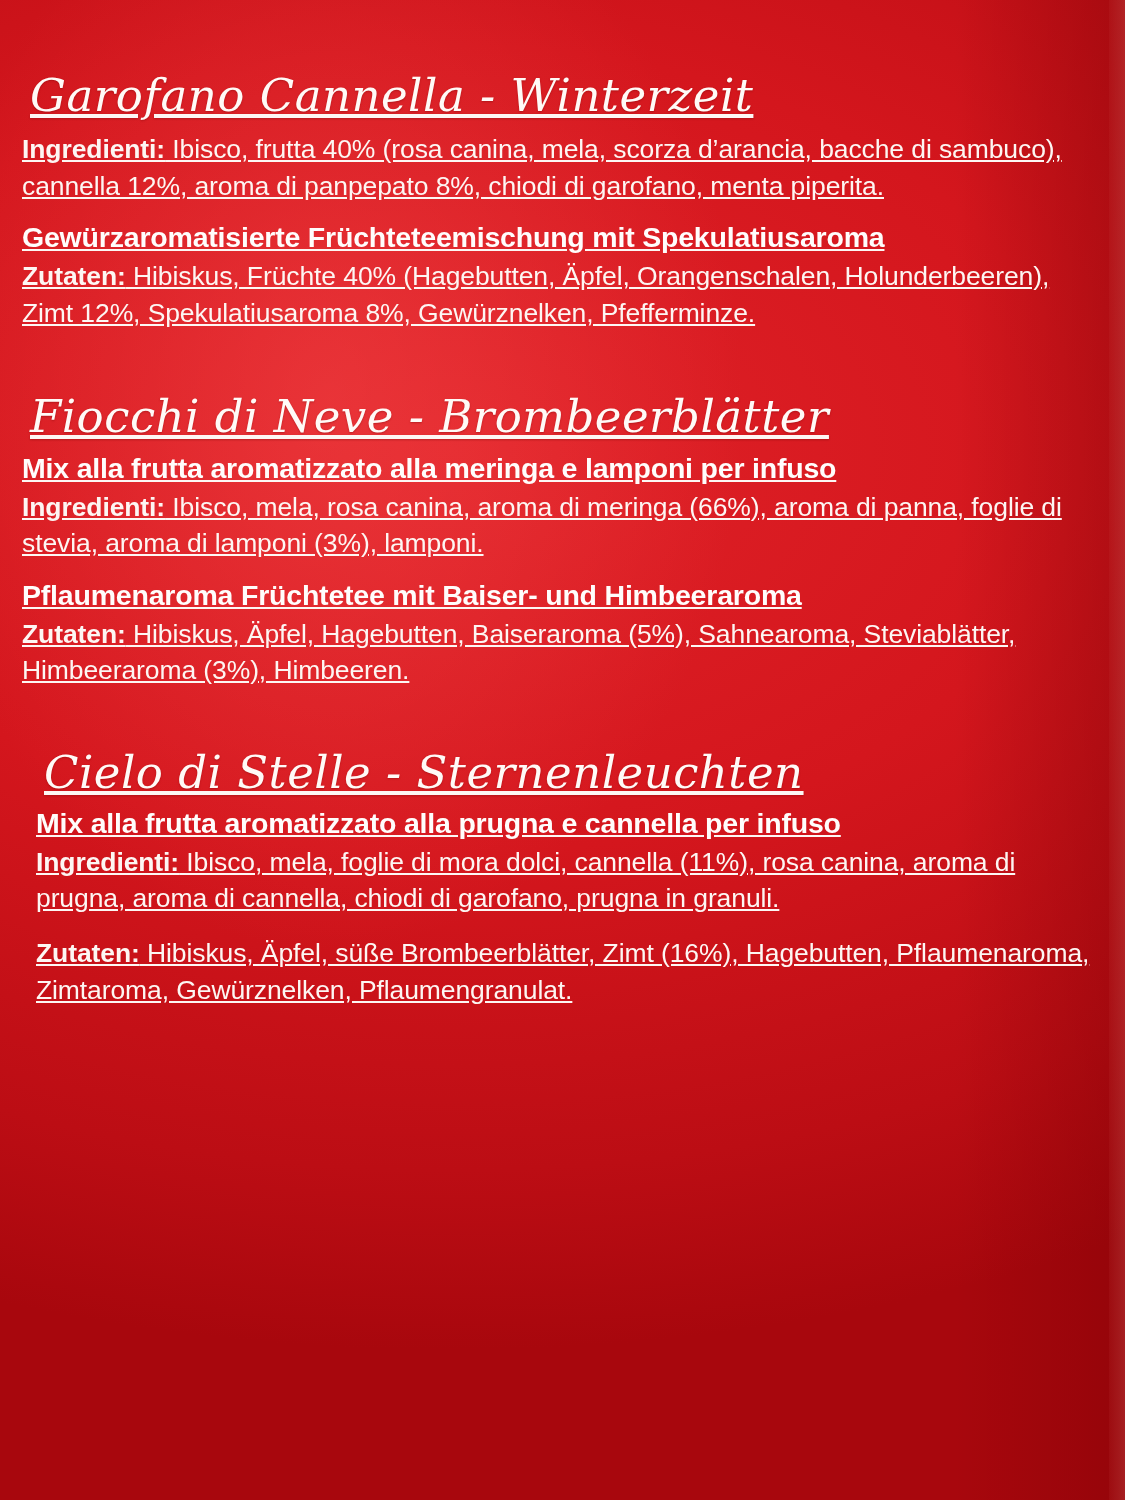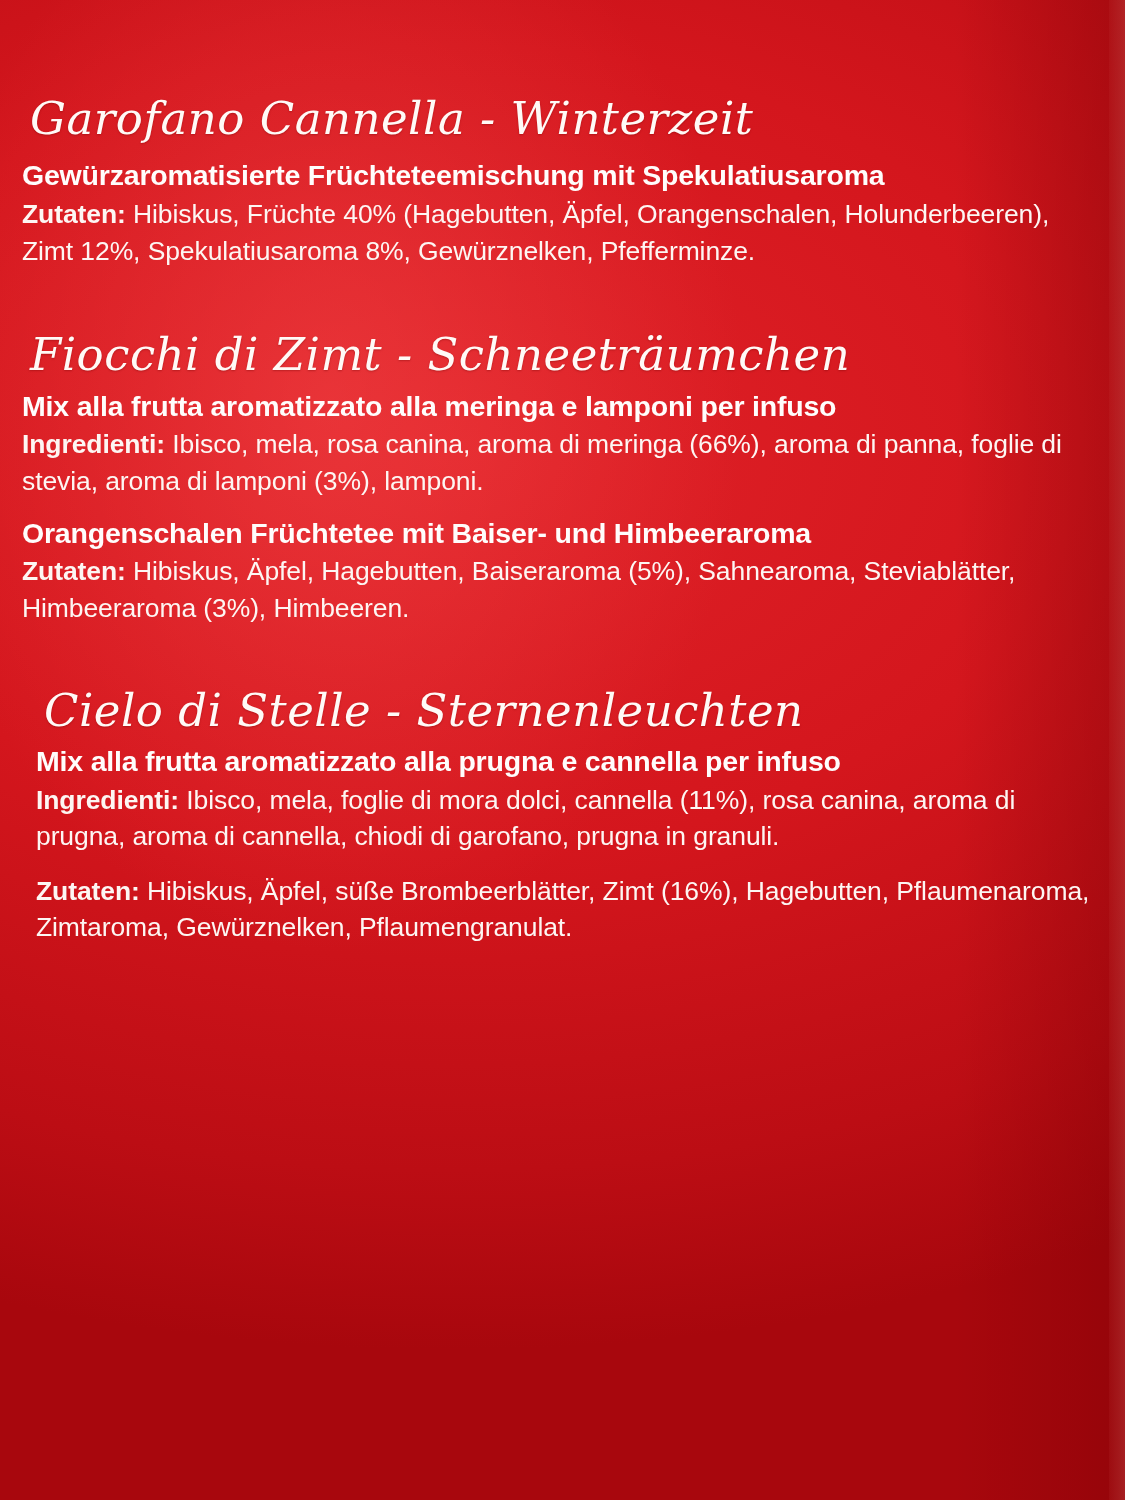--- a/index.html
+++ b/index.html
@@ -55,23 +55,24 @@
     right: 0;
     width: 16px;
     height: 100%;
     background: linear-gradient(to right, rgba(255,120,110,0.10), rgba(255,150,140,0.30));
     pointer-events: none;
   }
 
   #content {
     position: relative;
     z-index: 3;
-    padding: 95px 34px 24px 22px;
+    padding: 72px 34px 24px 22px;
     box-sizing: border-box;
     color: #fdf7f4;
+    text-decoration: underline;
   }
 
   .blend {
     margin-bottom: 58px;
   }
   .blend:last-child {
     margin-bottom: 0;
     margin-left: 14px;
   }
 
@@ -130,38 +131,39 @@
 
 <div id="panel">
   <div class="edge-strip"></div>
 
   <div id="content">
 
     <section class="blend blend-1">
       <h2 class="blend-title">Garofano Cannella - Winterzeit</h2>
 
       <div class="lang-block it">
+        <p class="ingredients"><span class="label">Ingredienti:</span><span> Ibisco, frutta 40% (rosa canina, mela, scorza d’arancia, bacche di sambuco), cannella 12%, aroma di panpepato 8%, chiodi di garofano, menta piperita.</span></p>
       </div>
 
       <div class="lang-block de">
         <p class="subtitle">Gewürzaromatisierte Früchteteemischung mit Spekulatiusaroma</p>
         <p class="ingredients"><span class="label">Zutaten:</span><span> Hibiskus, Früchte 40% (Hagebutten, Äpfel, Orangenschalen, Holunderbeeren), Zimt 12%, Spekulatiusaroma 8%, Gewürznelken, Pfefferminze.</span></p>
       </div>
     </section>
 
     <section class="blend blend-2">
-      <h2 class="blend-title">Fiocchi di Zimt - Schneeträumchen</h2>
+      <h2 class="blend-title">Fiocchi di Neve - Brombeerblätter</h2>
 
       <div class="lang-block it">
         <p class="subtitle">Mix alla frutta aromatizzato alla meringa e lamponi per infuso</p>
         <p class="ingredients"><span class="label">Ingredienti:</span><span> Ibisco, mela, rosa canina, aroma di meringa (66%), aroma di panna, foglie di stevia, aroma di lamponi (3%), lamponi.</span></p>
       </div>
 
       <div class="lang-block de">
-        <p class="subtitle">Orangenschalen Früchtetee mit Baiser- und Himbeeraroma</p>
+        <p class="subtitle">Pflaumenaroma Früchtetee mit Baiser- und Himbeeraroma</p>
         <p class="ingredients"><span class="label">Zutaten:</span><span> Hibiskus, Äpfel, Hagebutten, Baiseraroma (5%), Sahnearoma, Steviablätter, Himbeeraroma (3%), Himbeeren.</span></p>
       </div>
     </section>
 
     <section class="blend blend-3">
       <h2 class="blend-title">Cielo di Stelle - Sternenleuchten</h2>
 
       <div class="lang-block it">
         <p class="subtitle">Mix alla frutta aromatizzato alla prugna e cannella per infuso</p>
         <p class="ingredients"><span class="label">Ingredienti:</span><span> Ibisco, mela, foglie di mora dolci, cannella (11%), rosa canina, aroma di prugna, aroma di cannella, chiodi di garofano, prugna in granuli.</span></p>

